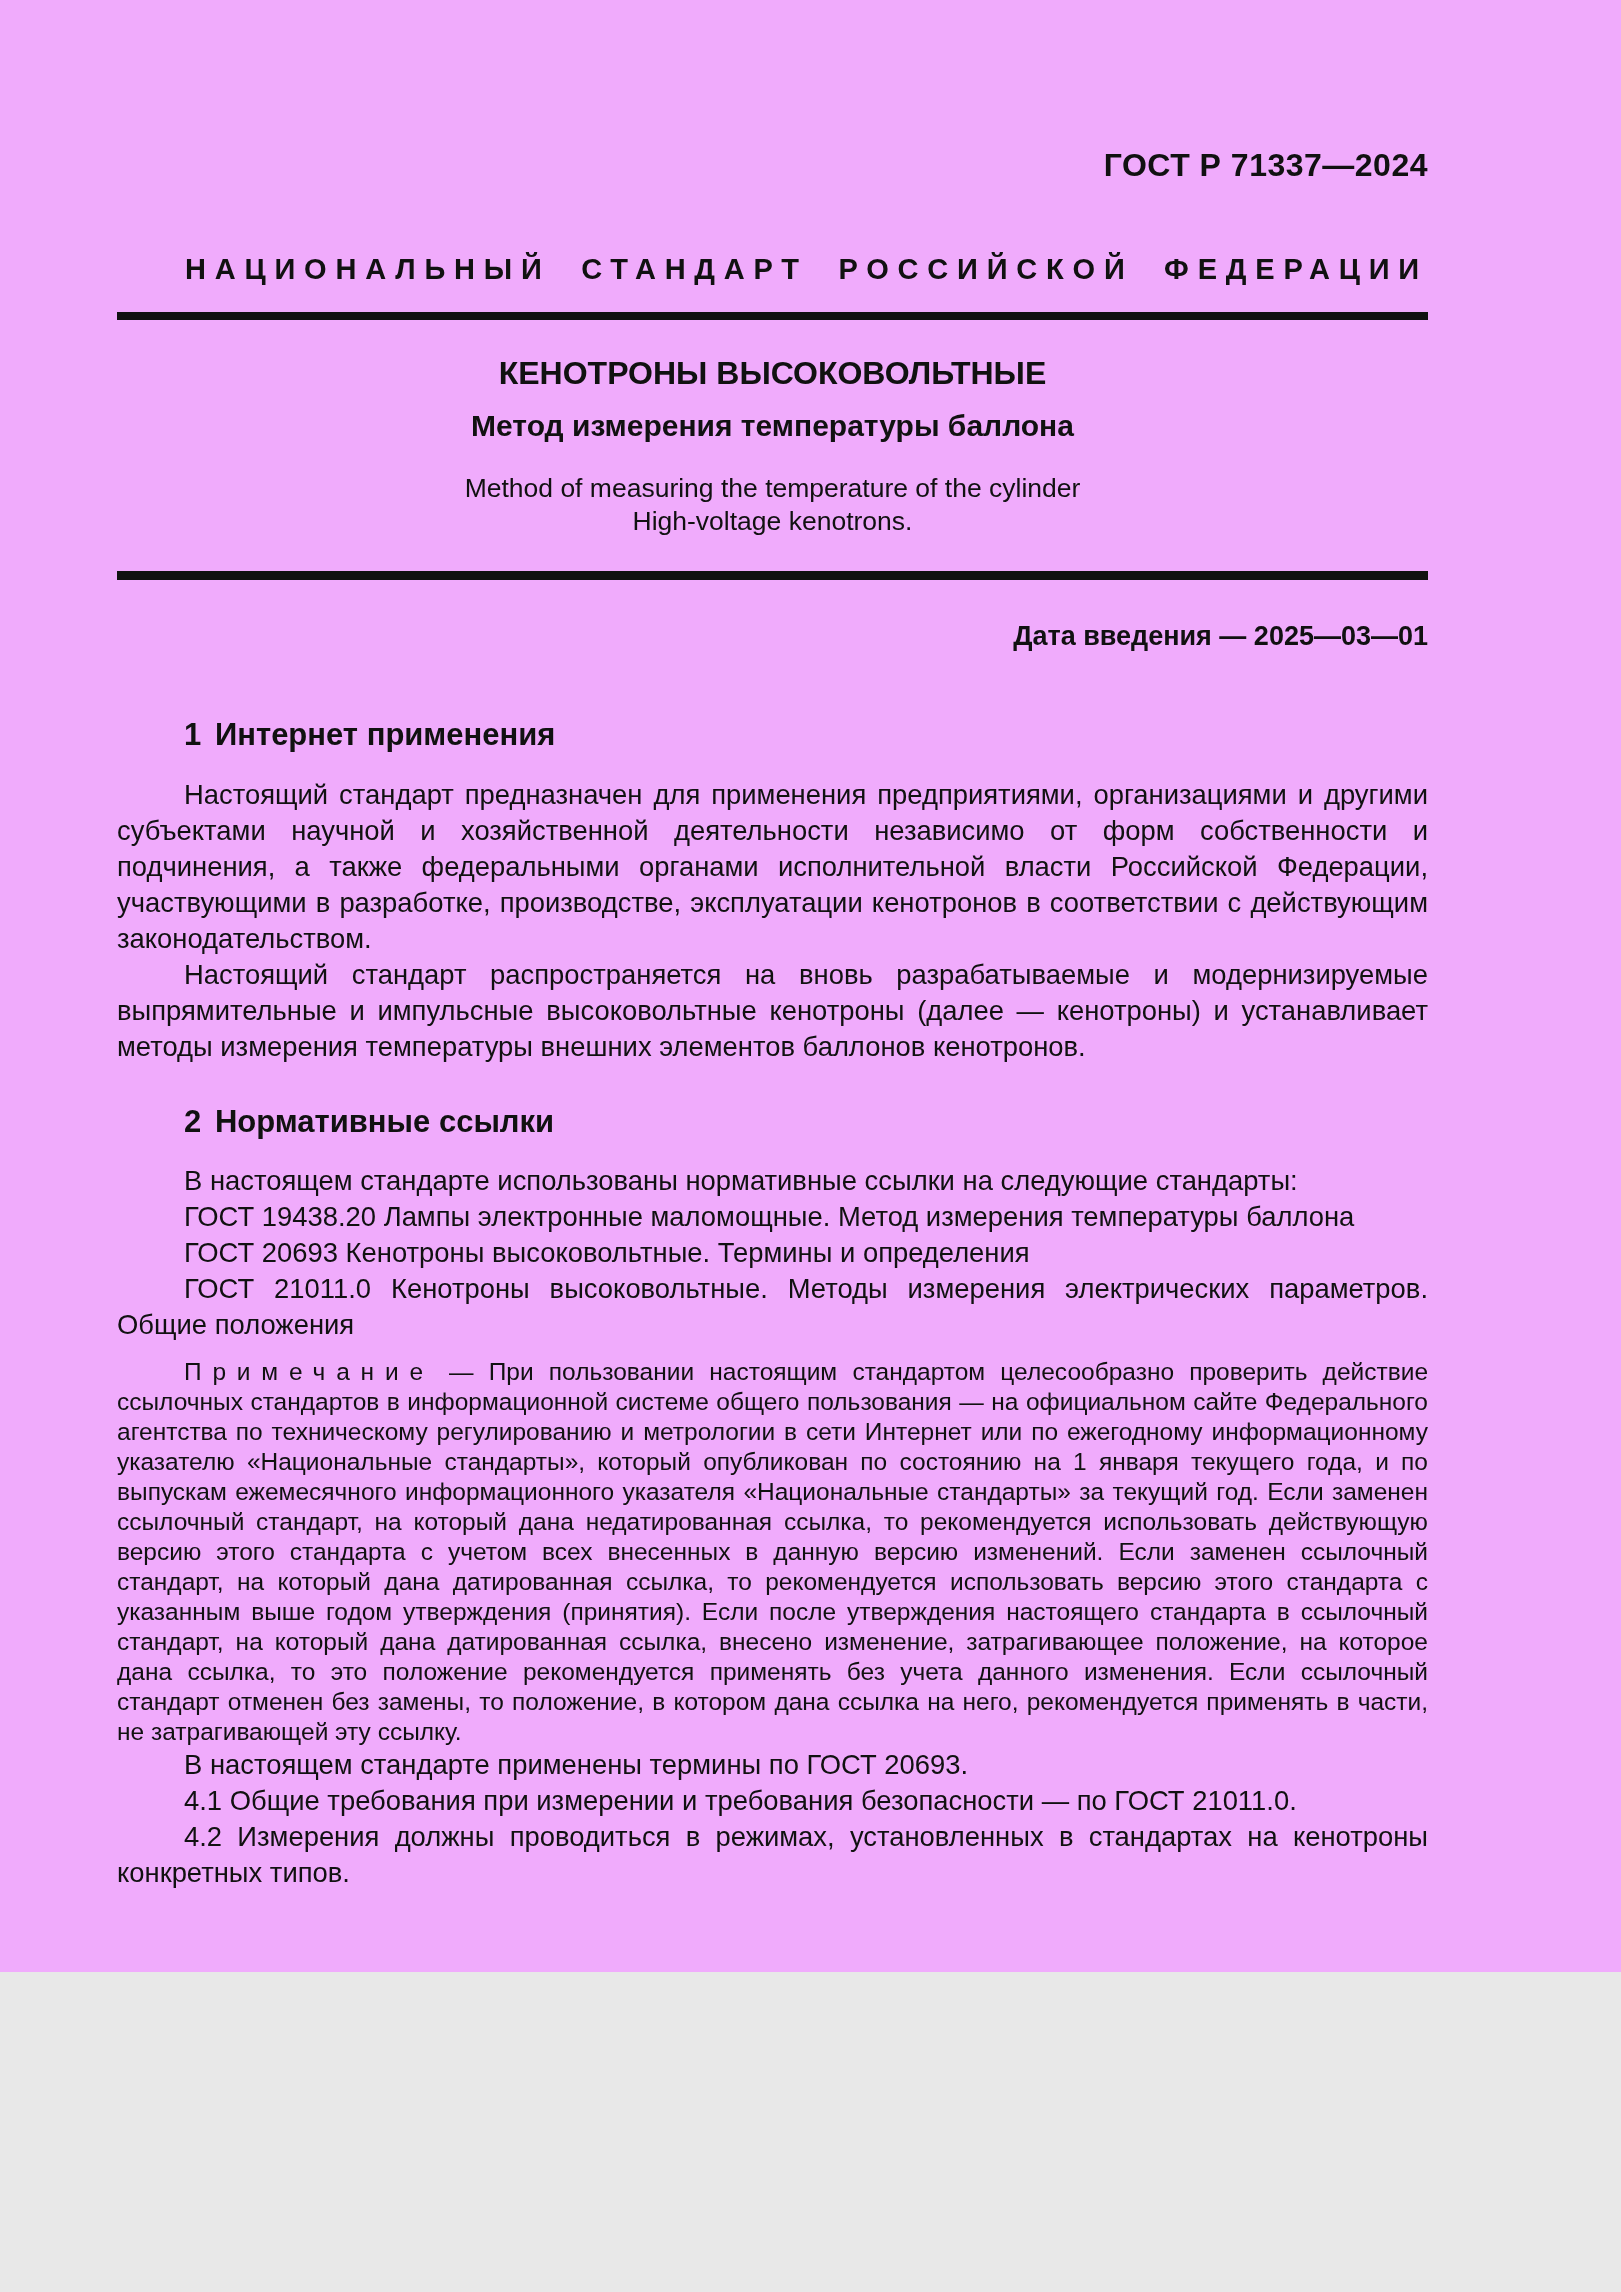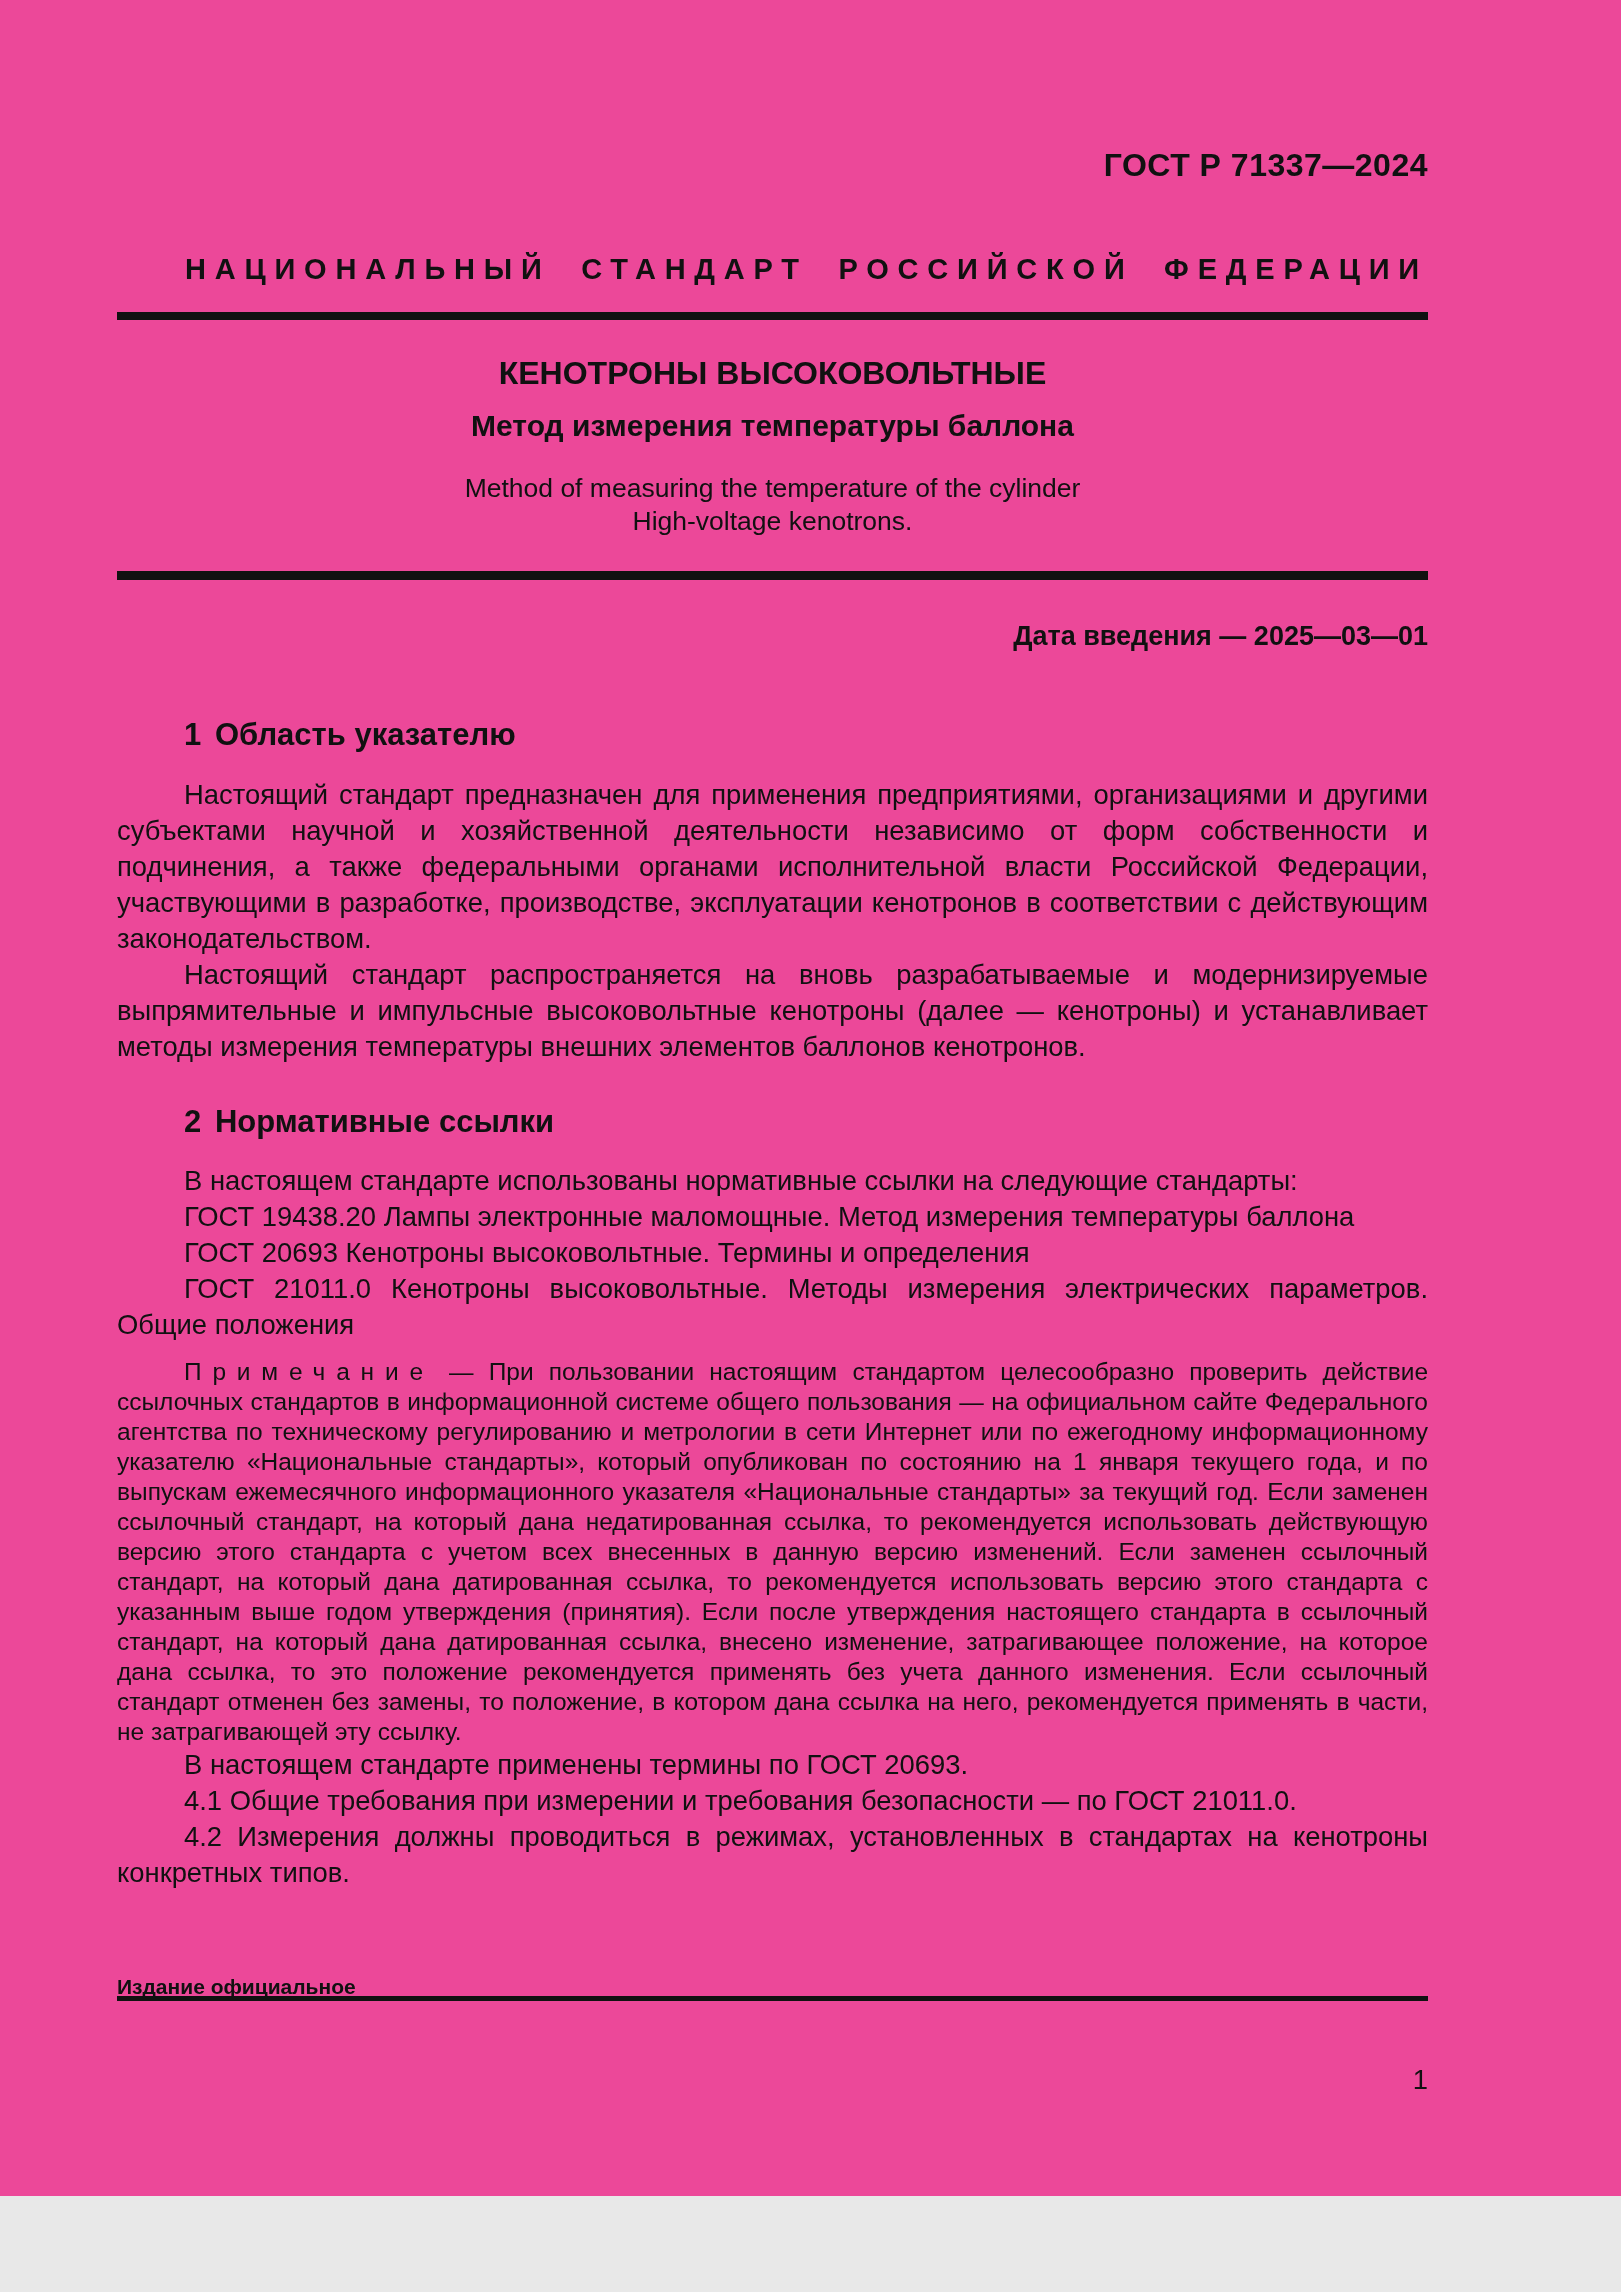--- a/index.html
+++ b/index.html
@@ -1,22 +1,22 @@
 <!DOCTYPE html>
 <html lang="ru"><head>
 <meta charset="utf-8">
 <style>
   * { margin: 0; padding: 0; box-sizing: border-box; }
   html, body { background: #e8e8e8; }
   .page {
     position: relative;
     width: 1621px;
-    height: 2196px;
+    height: 1972px;
     margin: 0 auto;
-    background: #ec4899;
+    background: #f0abfc;
     color: #111;
     font-family: "Liberation Sans", sans-serif;
   }
   .content {
     position: absolute;
     left: 117px;
     top: 0;
     width: 1311px;
   }
   .doc-number {
@@ -124,21 +124,21 @@
     <div class="title-en">
       <div>Method of measuring the temperature of the cylinder</div>
       <div>High-voltage kenotrons.</div>
     </div>
 
     <div class="rule rule-2"></div>
 
     <div class="date-line">Дата введения — 2025—03—01</div>
 
     <h2 class="sec-h first">
-      <span class="sec-num">1</span><span>Область указателю</span>
+      <span class="sec-num">1</span><span>Интернет применения</span>
     </h2>
     <p class="body-p">Настоящий стандарт предназначен для применения предприятиями, организациями и другими субъектами научной и хозяйственной деятельности независимо от форм собственности и подчинения, а также федеральными органами исполнительной власти Российской Федерации, участвующими в разработке, производстве, эксплуатации кенотронов в соответствии с действующим законодательством.</p>
     <p class="body-p">Настоящий стандарт распространяется на вновь разрабатываемые и модернизируемые выпрямительные и импульсные высоковольтные кенотроны (далее — кенотроны) и устанавливает методы измерения температуры внешних элементов баллонов кенотронов.</p>
 
     <h2 class="sec-h">
       <span class="sec-num">2</span><span>Нормативные ссылки</span>
     </h2>
     <p class="body-p">В настоящем стандарте использованы нормативные ссылки на следующие стандарты:</p>
     <p class="body-p">ГОСТ 19438.20 Лампы электронные маломощные. Метод измерения температуры баллона</p>
     <p class="body-p">ГОСТ 20693 Кенотроны высоковольтные. Термины и определения</p>

